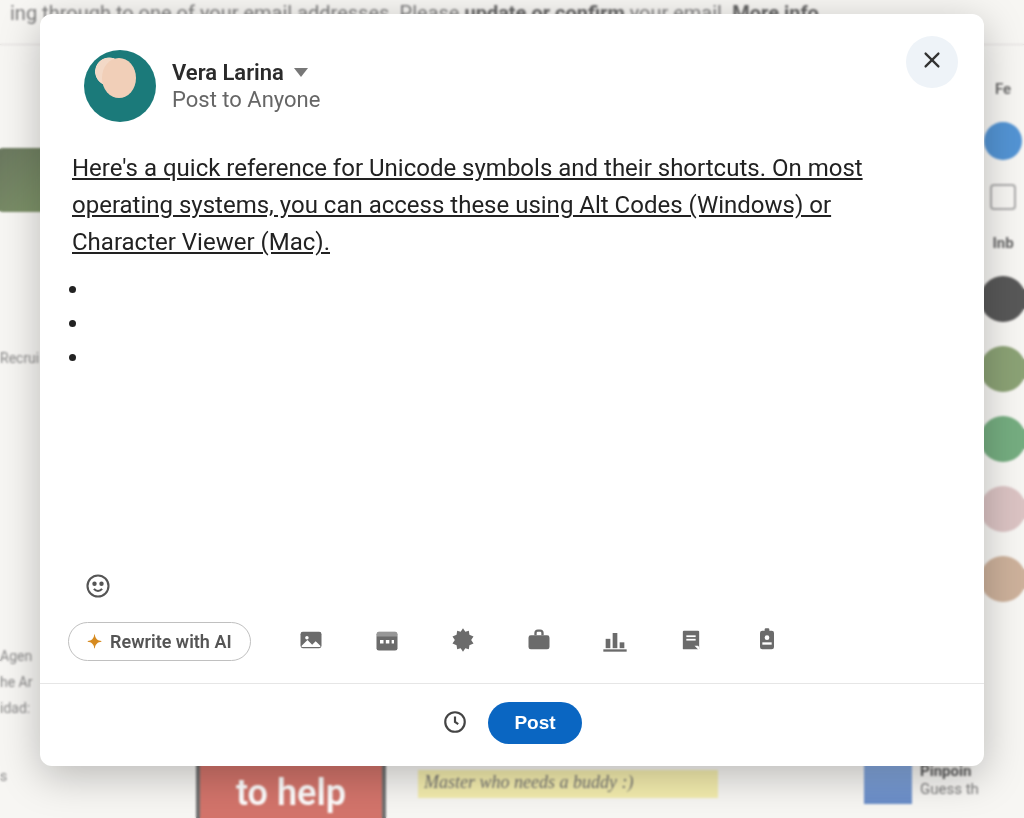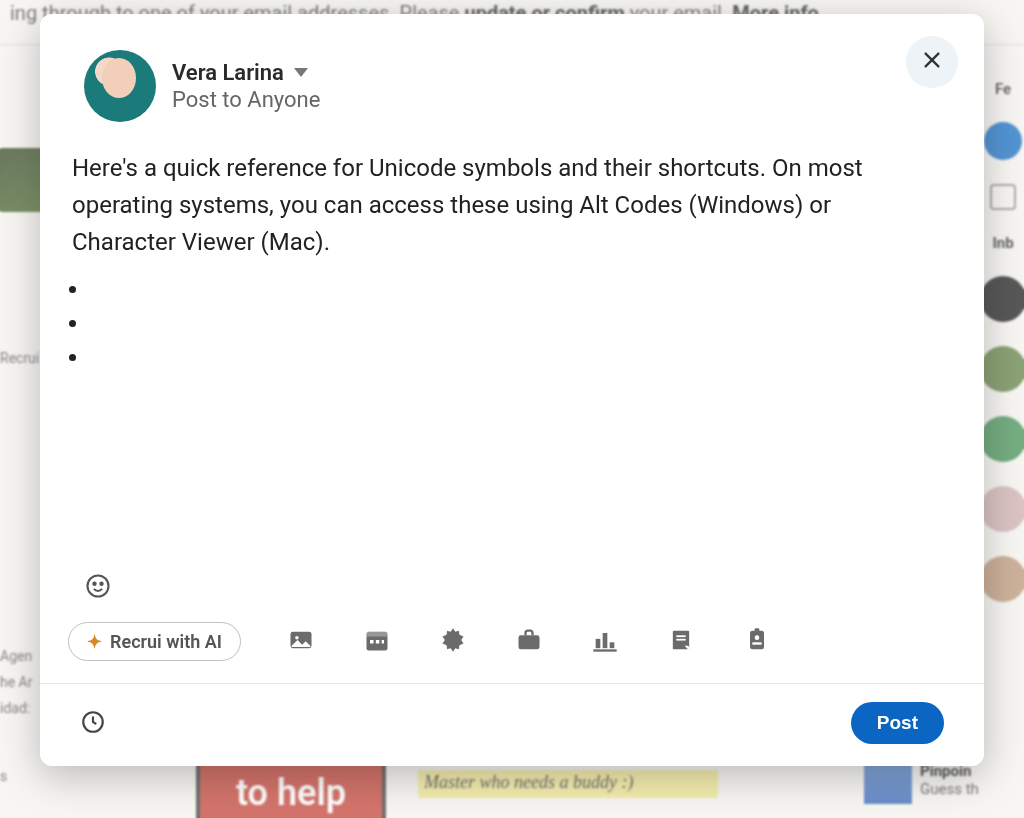--- a/index.html
+++ b/index.html
@@ -113,21 +113,21 @@
     width: 0; height: 0; border-left: 7px solid transparent; border-right: 7px solid transparent; border-top: 9px solid #777;
   }
   .author-sub { font-size: 22px; color: #666; }
 
   .editor {
     flex: 1;
     padding: 18px 44px 0 32px;
     font-size: 24px; color: #222; line-height: 1.55;
     overflow: hidden;
   }
-  .editor p { margin-bottom: 8px; }
+  .editor p { margin-bottom: 8px; text-decoration: underline; }
   .editor ul { list-style: disc; margin-left: 18px; }
   .editor li { margin: 6px 0; height: 28px; }
 
   .emoji-row {
     padding: 0 44px 10px 44px;
   }
   .emoji-btn svg { width: 28px; height: 28px; stroke:#555; }
 
   .tool-row {
     display:flex; align-items:center; gap: 44px;
@@ -141,21 +141,21 @@
     cursor:pointer;
   }
   .rewrite-pill .sparkle { color:#d68a1f; font-size:18px; }
   .tool-icon {
     width: 32px; height: 32px; color:#6b6b6b; cursor:pointer;
     display:flex; align-items:center; justify-content:center;
   }
   .tool-icon svg { width: 28px; height: 28px; fill:#6b6b6b; }
 
   .footer-row {
-    display:flex; align-items:center; justify-content:space-between;
+    display:flex; align-items:center; justify-content:center;
     gap: 18px; padding: 18px 40px 22px;
   }
   .clock-btn {
     width: 28px; height: 28px; cursor:pointer;
   }
   .clock-btn svg { width:26px; height:26px; stroke:#444; }
   .post-btn {
     background: #0a66c2; color:#fff;
     border: none; border-radius: 999px;
     font-size: 19px; font-weight:600;
@@ -241,21 +241,21 @@
             <circle cx="15" cy="10" r="1" fill="#555"></circle>
             <path d="M8.5 14.5c1 1.2 2.2 1.8 3.5 1.8s2.5-.6 3.5-1.8"></path>
           </svg>
       </span>
     </div>
   </div>
 
   <div class="tool-row">
     <div class="rewrite-pill">
       <span class="sparkle">✦</span>
-      <span>Recrui with AI</span>
+      <span>Rewrite with AI</span>
     </div>
 
     <div class="tool-icon">
       <span>
         <svg viewBox="0 0 24 24">
             <rect x="3" y="5" width="18" height="14" rx="2"></rect>
             <circle cx="8.5" cy="10" r="1.5" fill="#fff"></circle>
             <path d="M4 17l5-5 4 4 3-3 4 4v1H4z" fill="#fff"></path>
           </svg>
       </span>

